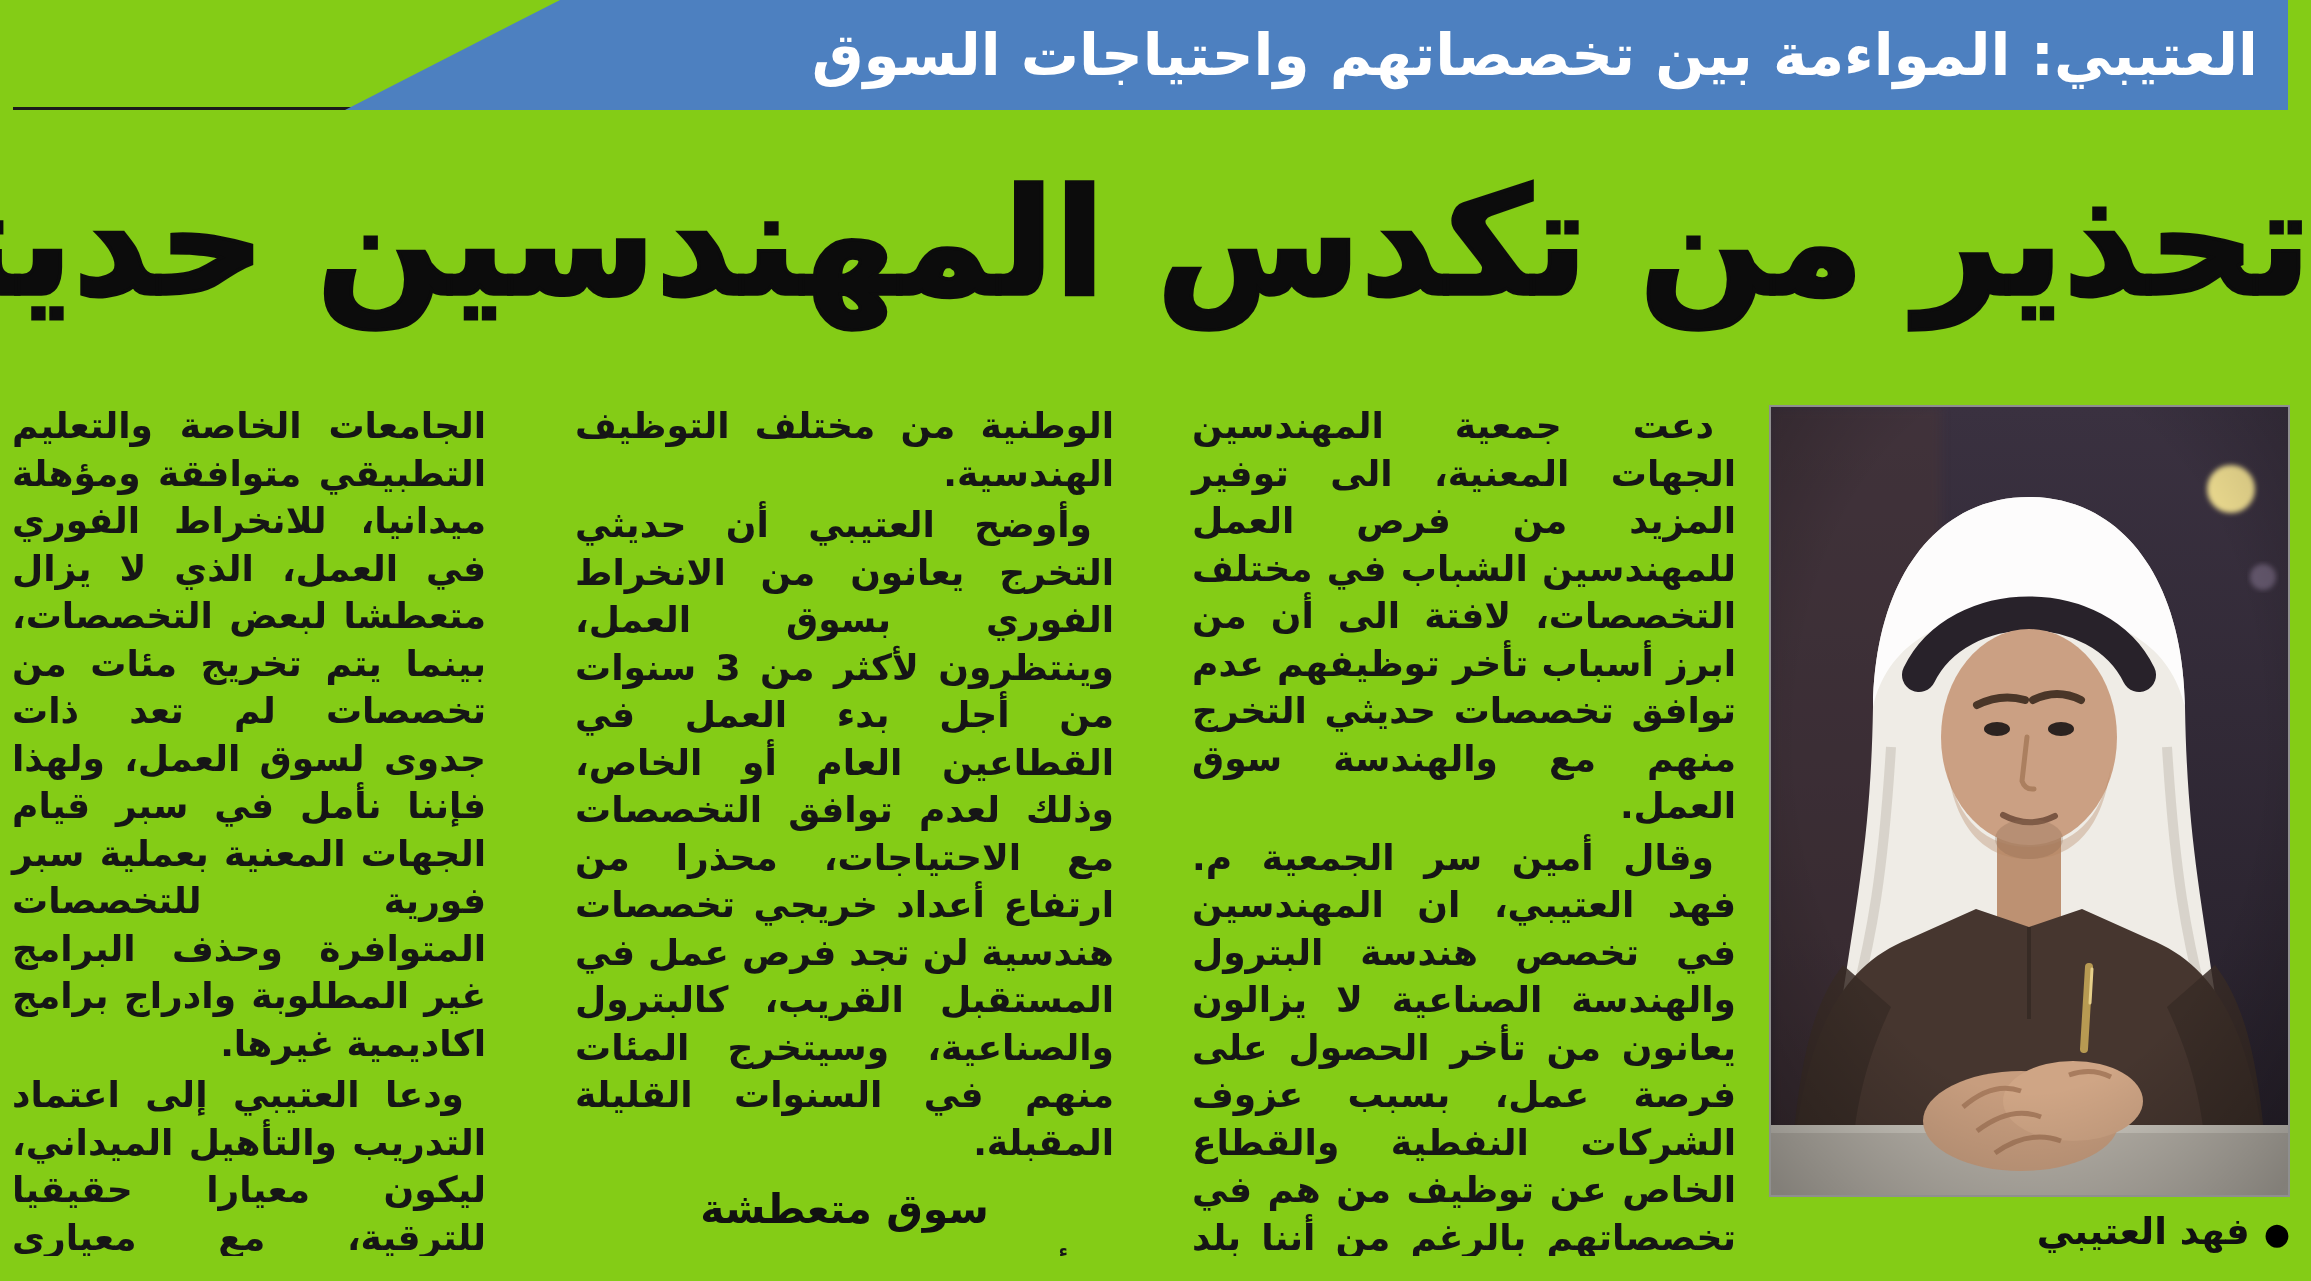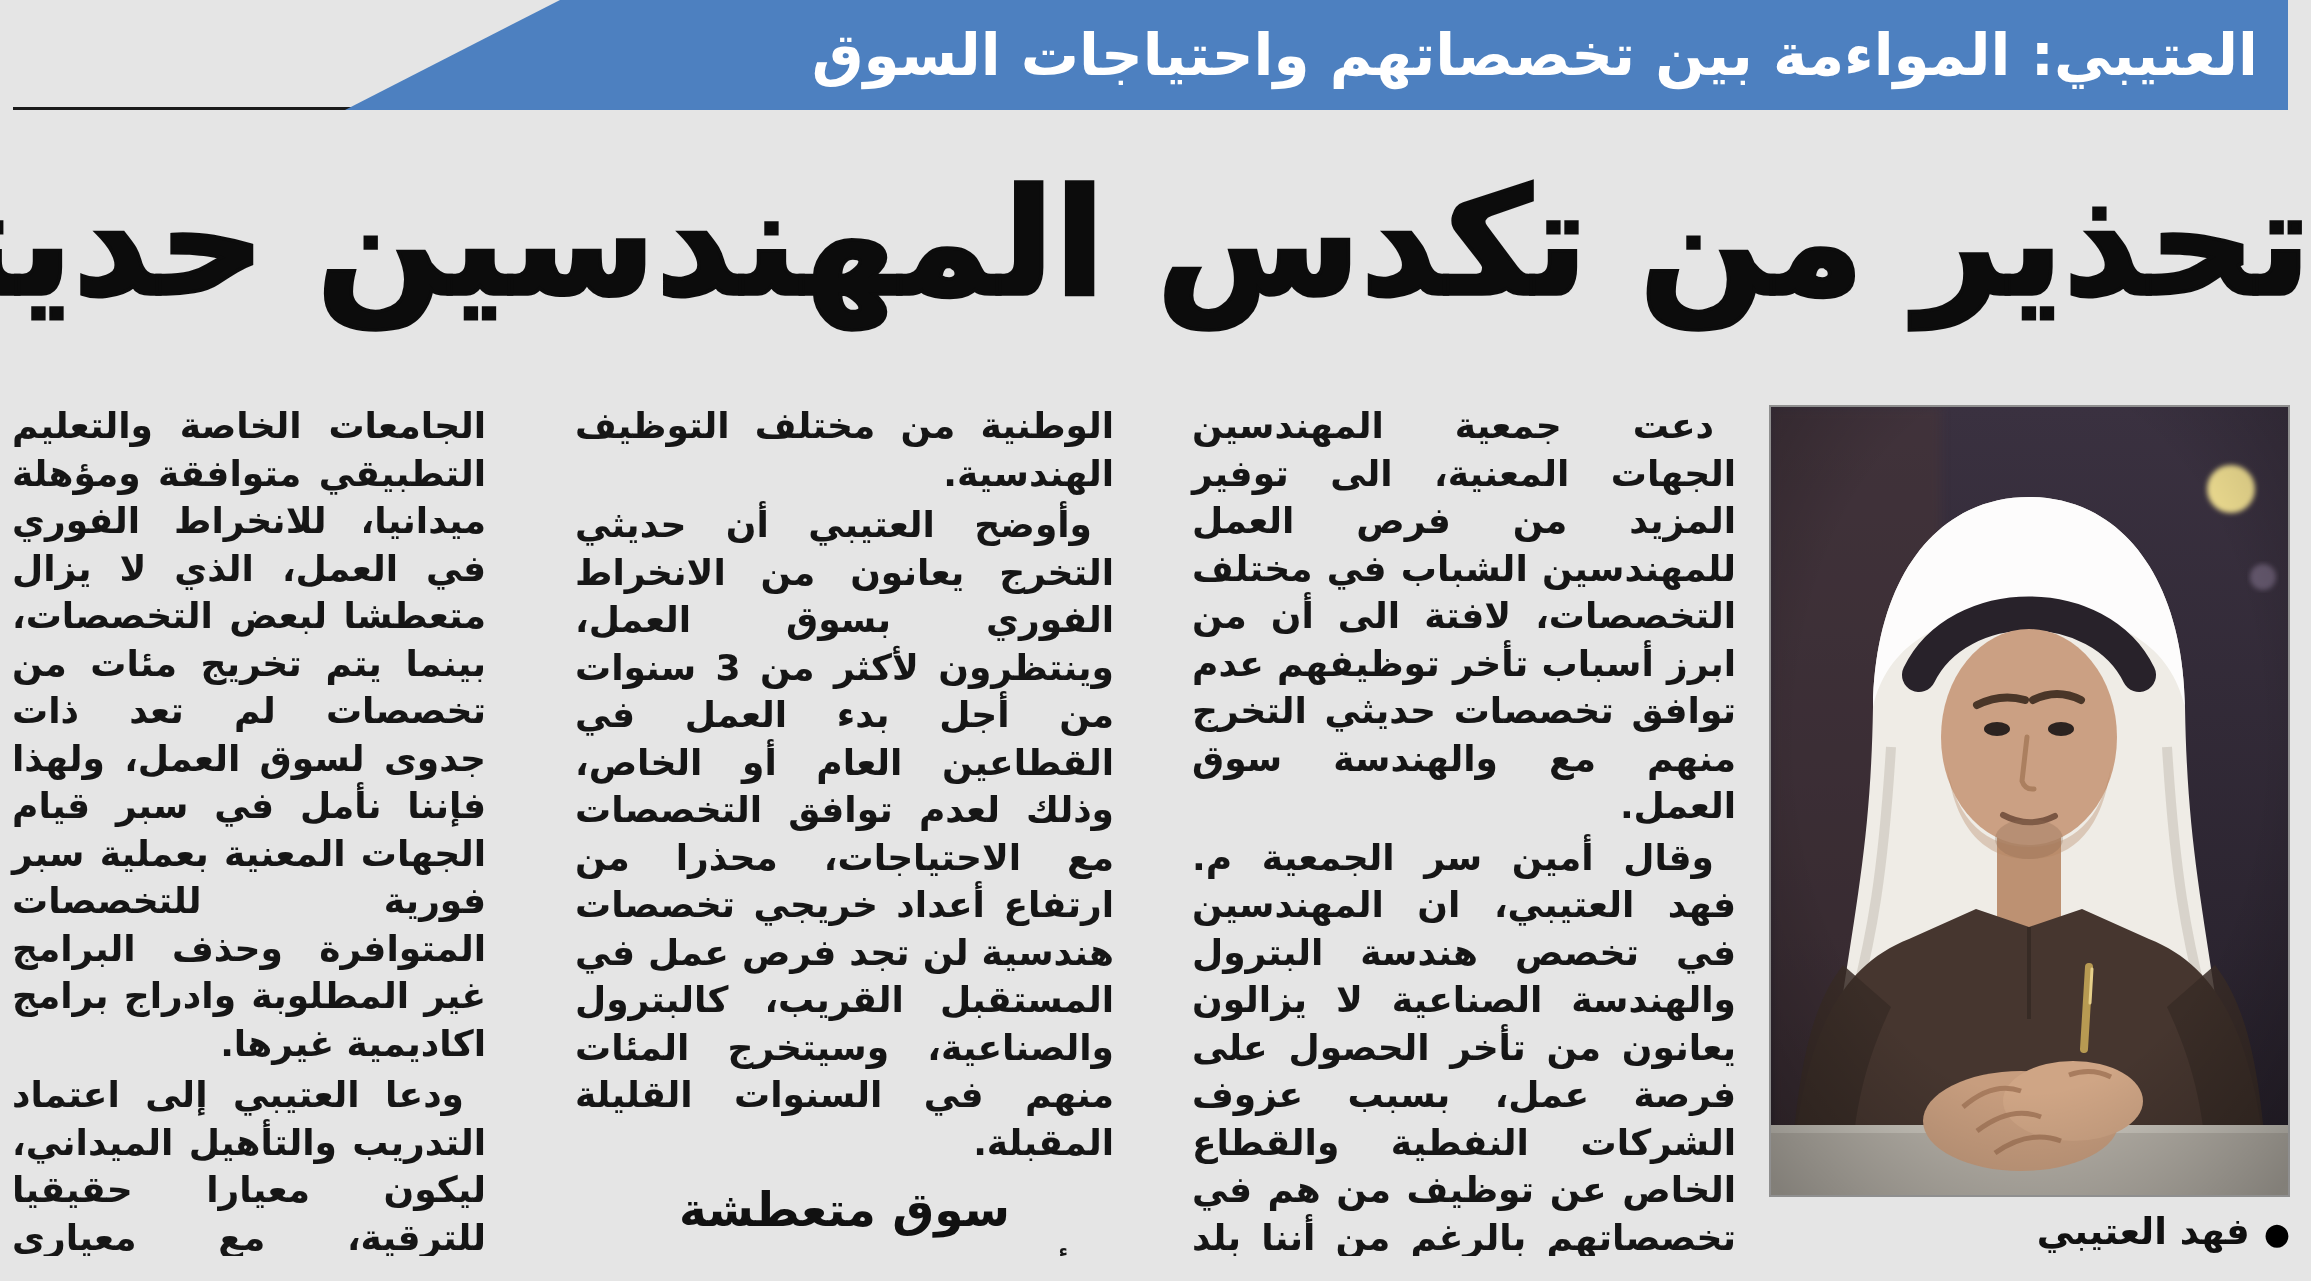--- a/index.html
+++ b/index.html
@@ -1,17 +1,17 @@
 <!DOCTYPE html>
 <html lang="ar"><head>
 <meta charset="utf-8">
 <style>
   html,body{margin:0;padding:0;background:#ffffff;}
   .page{
-    position:relative;width:2311px;height:1281px;background:#e5e5e5;
+    position:relative;width:2311px;height:1281px;background:#84cc16;
     overflow:hidden;font-family:"DejaVu Sans",sans-serif;direction:rtl;
   }
   
   .kicker-rule{position:absolute;left:13px;top:107px;width:2275px;height:3px;background:#1b1b1b;}
   .kicker{
     position:absolute;left:345px;top:0;width:1943px;height:110px;
     background:#4d80c0;
     clip-path:polygon(215px 0,100% 0,100% 100%,0 100%);
     display:flex;align-items:center;
   }
@@ -33,21 +33,21 @@
     font-size:36px;line-height:47.5px;font-weight:bold;color:#161616;
     text-align:justify;
   }
   .col p{margin:4px;padding:0;}
   .p-start{text-indent:22px;}
   .p-cont{text-indent:0;}
   .col-a{right:571px;width:552px;}
   .col-b{right:1193px;width:547px;}
   .col-c{left:8px;width:482px;}
   .subhead{
-    margin:20px 0 14px 0;text-align:center;font-size:47px;font-weight:bold;color:#111111;
+    margin:20px 0 14px 0;text-align:center;font-size:41px;font-weight:bold;color:#111111;
   }
   
   .photo{
     position:absolute;top:405px;right:21px;width:521px;height:792px;margin:0;
     border:2px solid #8f8f8f;box-sizing:border-box;overflow:hidden;background:#2d2731;
   }
   .photo svg{display:block;width:100%;height:100%;}
   .caption{
     position:absolute;top:1210px;right:21px;width:521px;
     text-align:right;font-size:37px;font-weight:bold;color:#111111;direction:rtl;

